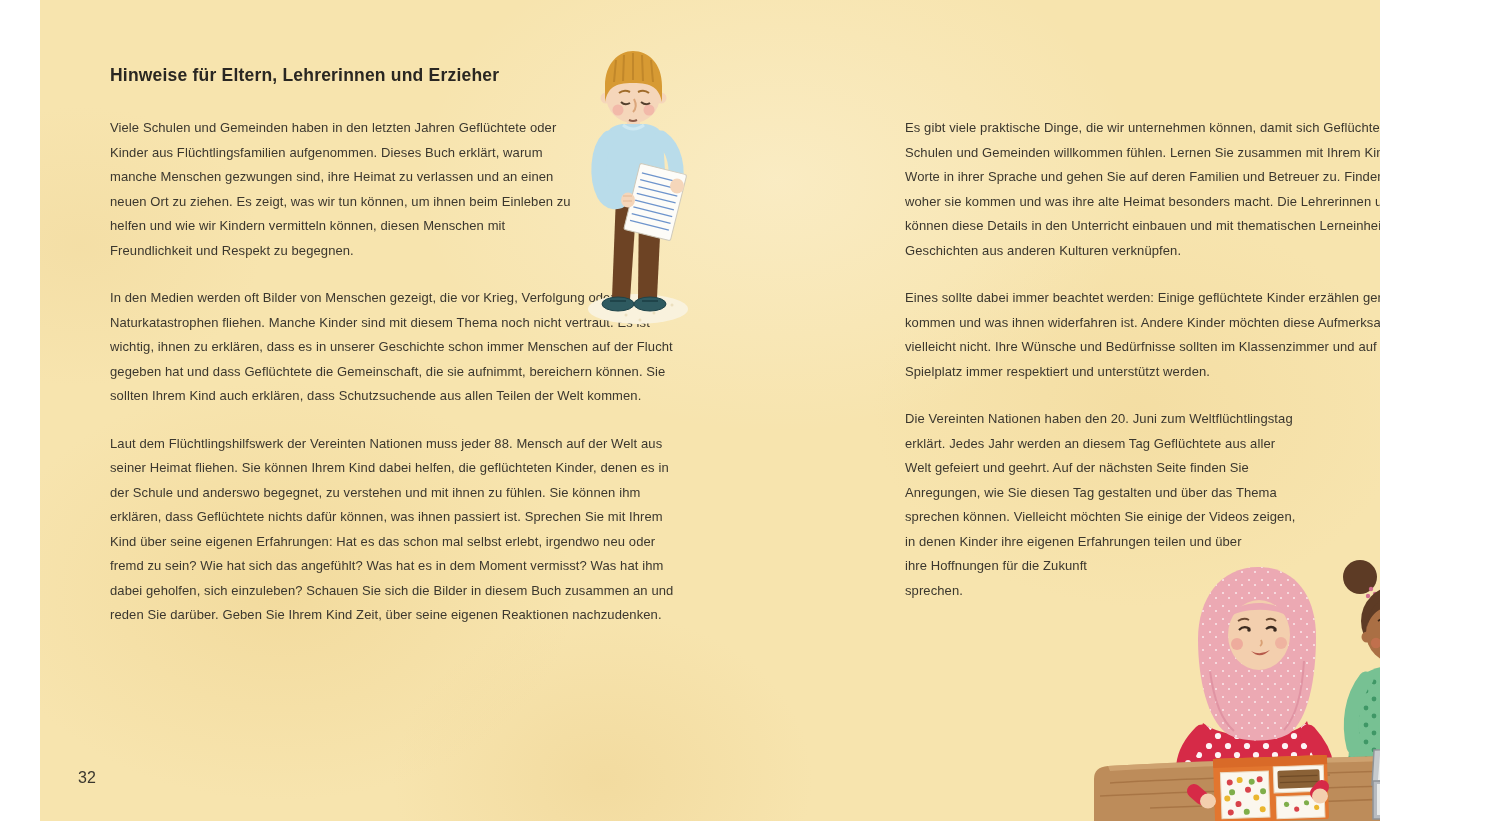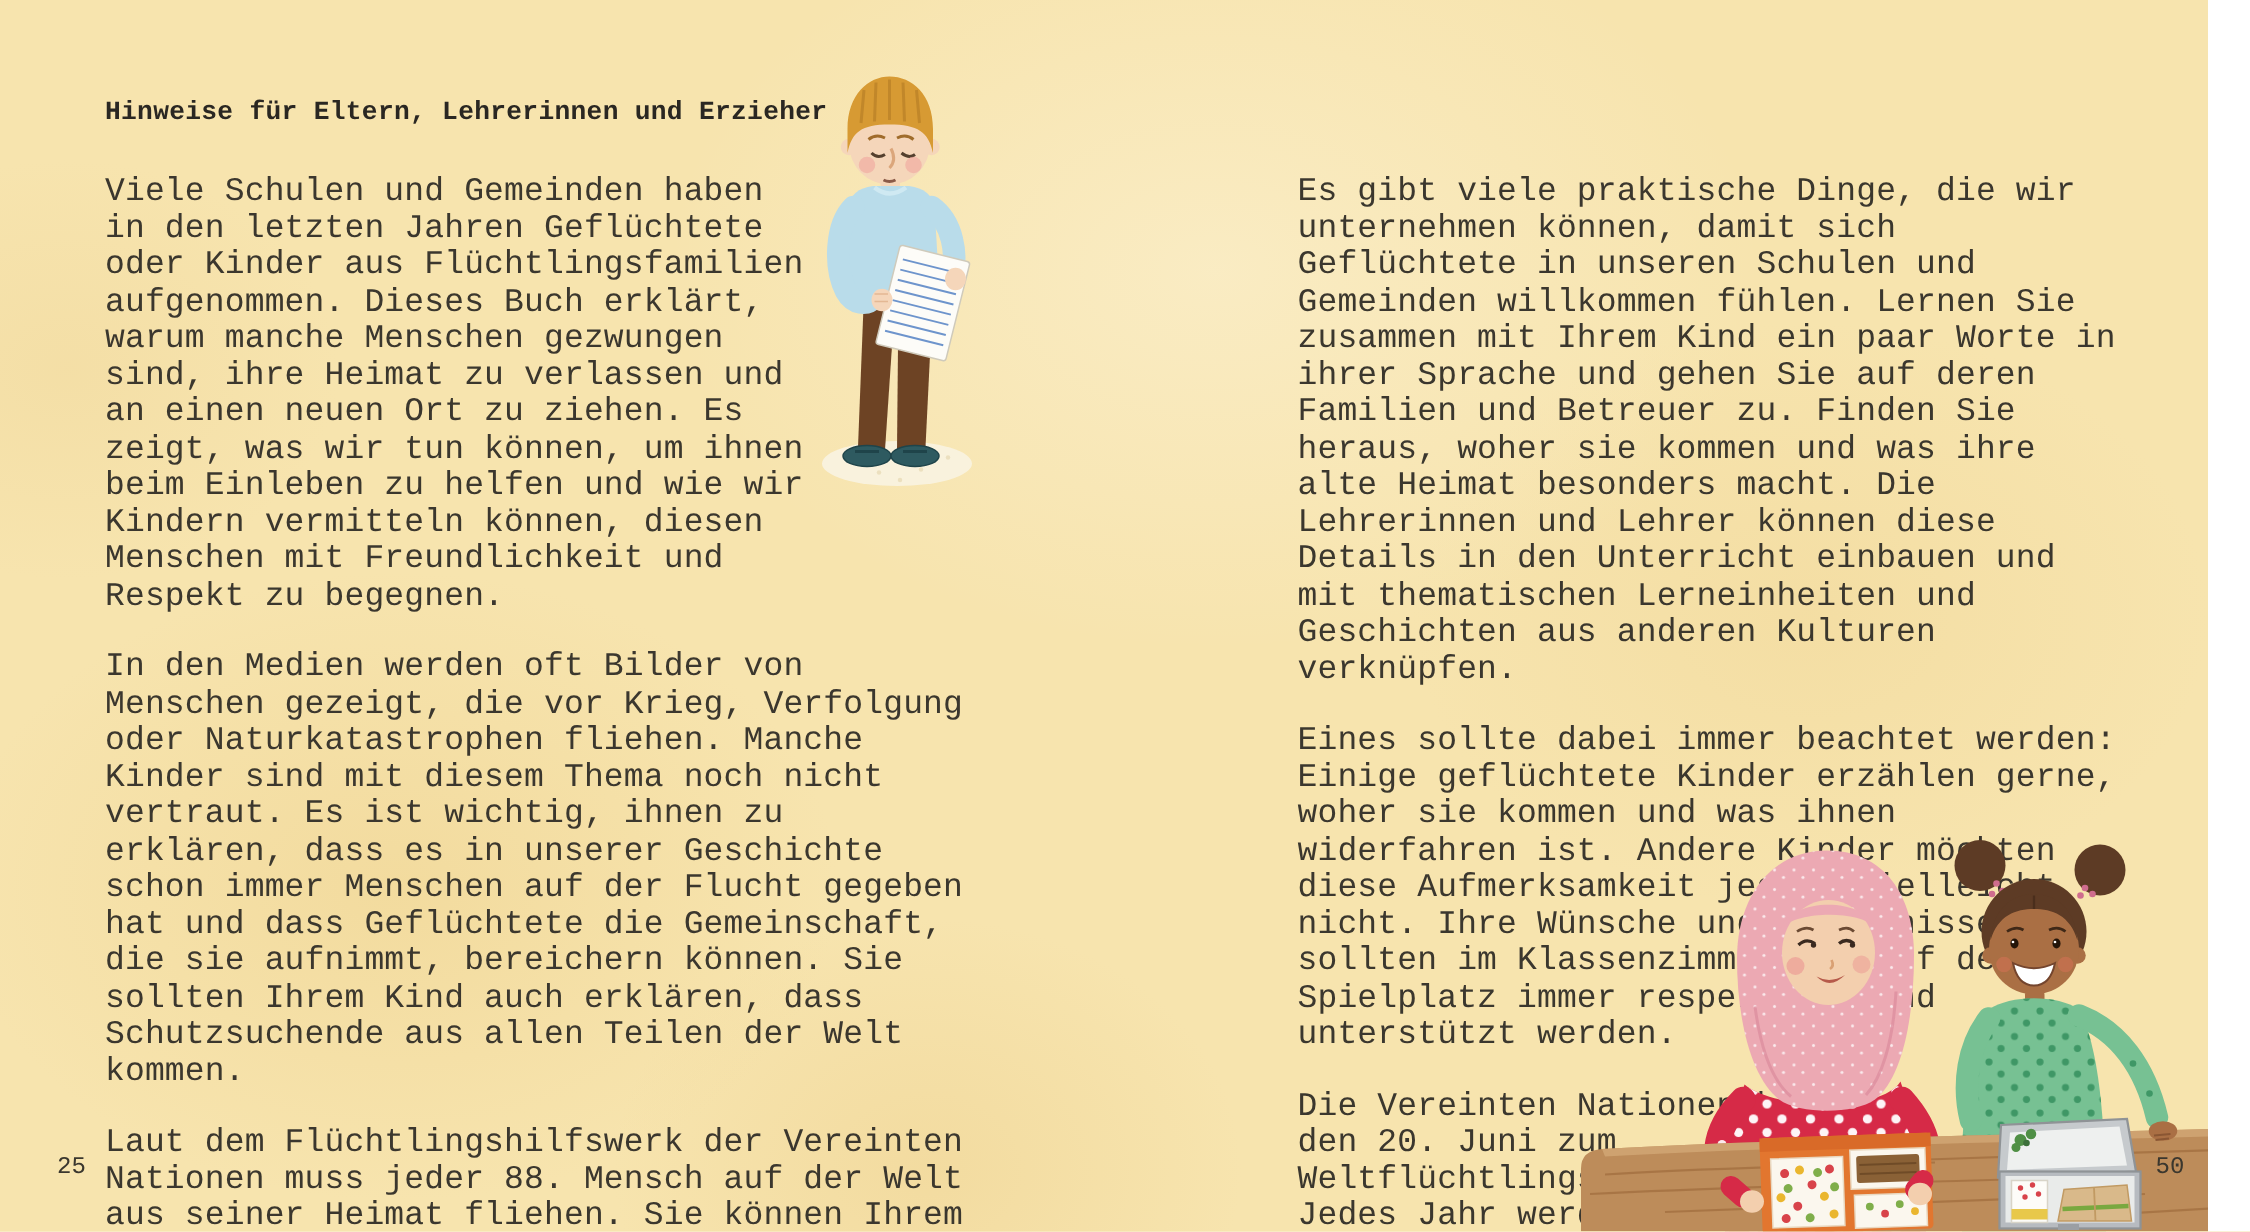--- a/index.html
+++ b/index.html
@@ -1,40 +1,41 @@
 <!DOCTYPE html>
 <html><head>
 <meta charset="utf-8">
 <style>
   html,body{margin:0;padding:0;}
   .spread{
     position:relative;
-    width:1472px;height:821px;
+    width:1340px;height:821px;
     overflow:hidden;
-    font-family:Liberation Mono, monospace;
+    font-family:Liberation Sans, sans-serif;
     background:
       radial-gradient(420px 300px at 18% 72%, rgba(238,210,142,0.50), rgba(238,210,142,0) 70%),
       radial-gradient(520px 360px at 55% 22%, rgba(252,242,212,0.55), rgba(252,242,212,0) 70%),
       radial-gradient(380px 280px at 82% 50%, rgba(240,214,150,0.45), rgba(240,214,150,0) 70%),
       radial-gradient(300px 240px at 42% 95%, rgba(236,206,138,0.40), rgba(236,206,138,0) 70%),
       radial-gradient(260px 200px at 3% 30%, rgba(240,216,156,0.45), rgba(240,216,156,0) 70%),
       #f7e4ae;
     color:#3b372e;
+    margin-left:40px;
   }
   .col{position:absolute;}
   .col-left{left:70px;top:64px;width:573px;}
   .col-right{left:865px;top:116px;width:557px;}
   h1.heading{
     margin:0 0 30px 0;
     font-size:17.5px;line-height:22px;
     font-weight:bold;color:#2a2722;letter-spacing:0.2px;
   }
   p.body-p{
     margin:0 0 23px 0;
-    font-size:22px;line-height:24.5px;letter-spacing:0.1px;
+    font-size:13px;line-height:24.5px;letter-spacing:0.1px;
     color:#3b372e;
   }
   p.narrow{width:470px;}
   .para3-wrap{margin:0;}
   .sp{float:right;clear:right;display:block;}
   .sp1{width:160px;height:25px;margin-top:98px;}
   .sp2{width:205px;height:25px;}
   .sp3{width:320px;height:25px;}
   .sp4{width:470px;height:25px;}
   .page-num{
@@ -64,21 +65,21 @@
     <p class="body-p">Eines sollte dabei immer beachtet werden: Einige geflüchtete Kinder erzählen gerne, woher sie kommen und was ihnen widerfahren ist. Andere Kinder möchten diese Aufmerksamkeit jedoch vielleicht nicht. Ihre Wünsche und Bedürfnisse sollten im Klassenzimmer und auf dem Spielplatz immer respektiert und unterstützt werden.</p>
     <div class="para3-wrap">
       <span class="sp sp1"></span>
       <span class="sp sp2"></span>
       <span class="sp sp3"></span>
       <span class="sp sp4"></span>
       <p class="body-p">Die Vereinten Nationen haben den 20. Juni zum Weltflüchtlingstag erklärt. Jedes Jahr werden an diesem Tag Geflüchtete aus aller Welt gefeiert und geehrt. Auf der nächsten Seite finden Sie Anregungen, wie Sie diesen Tag gestalten und über das Thema sprechen können. Vielleicht möchten Sie einige der Videos zeigen, in denen Kinder ihre eigenen Erfahrungen teilen und über ihre Hoffnungen für die Zukunft sprechen.</p>
     </div>
   </section>
 
-  <div class="page-num page-num-left">25</div>
+  <div class="page-num page-num-left">32</div>
   <div class="page-num page-num-right">50</div>
 
   <svg class="illu illu-boy" width="130" height="295" viewBox="0 0 130 295" aria-hidden="true">
 
     <ellipse cx="62" cy="271" rx="50" ry="15" fill="#f9f2dd"></ellipse>
     <g fill="#ece0bf">
       <circle cx="30" cy="268" r="1.5"></circle>
         <circle cx="50" cy="277" r="1.5"></circle>
       <circle cx="78" cy="275" r="1.5"></circle>
         <circle cx="96" cy="267" r="1.5"></circle>

